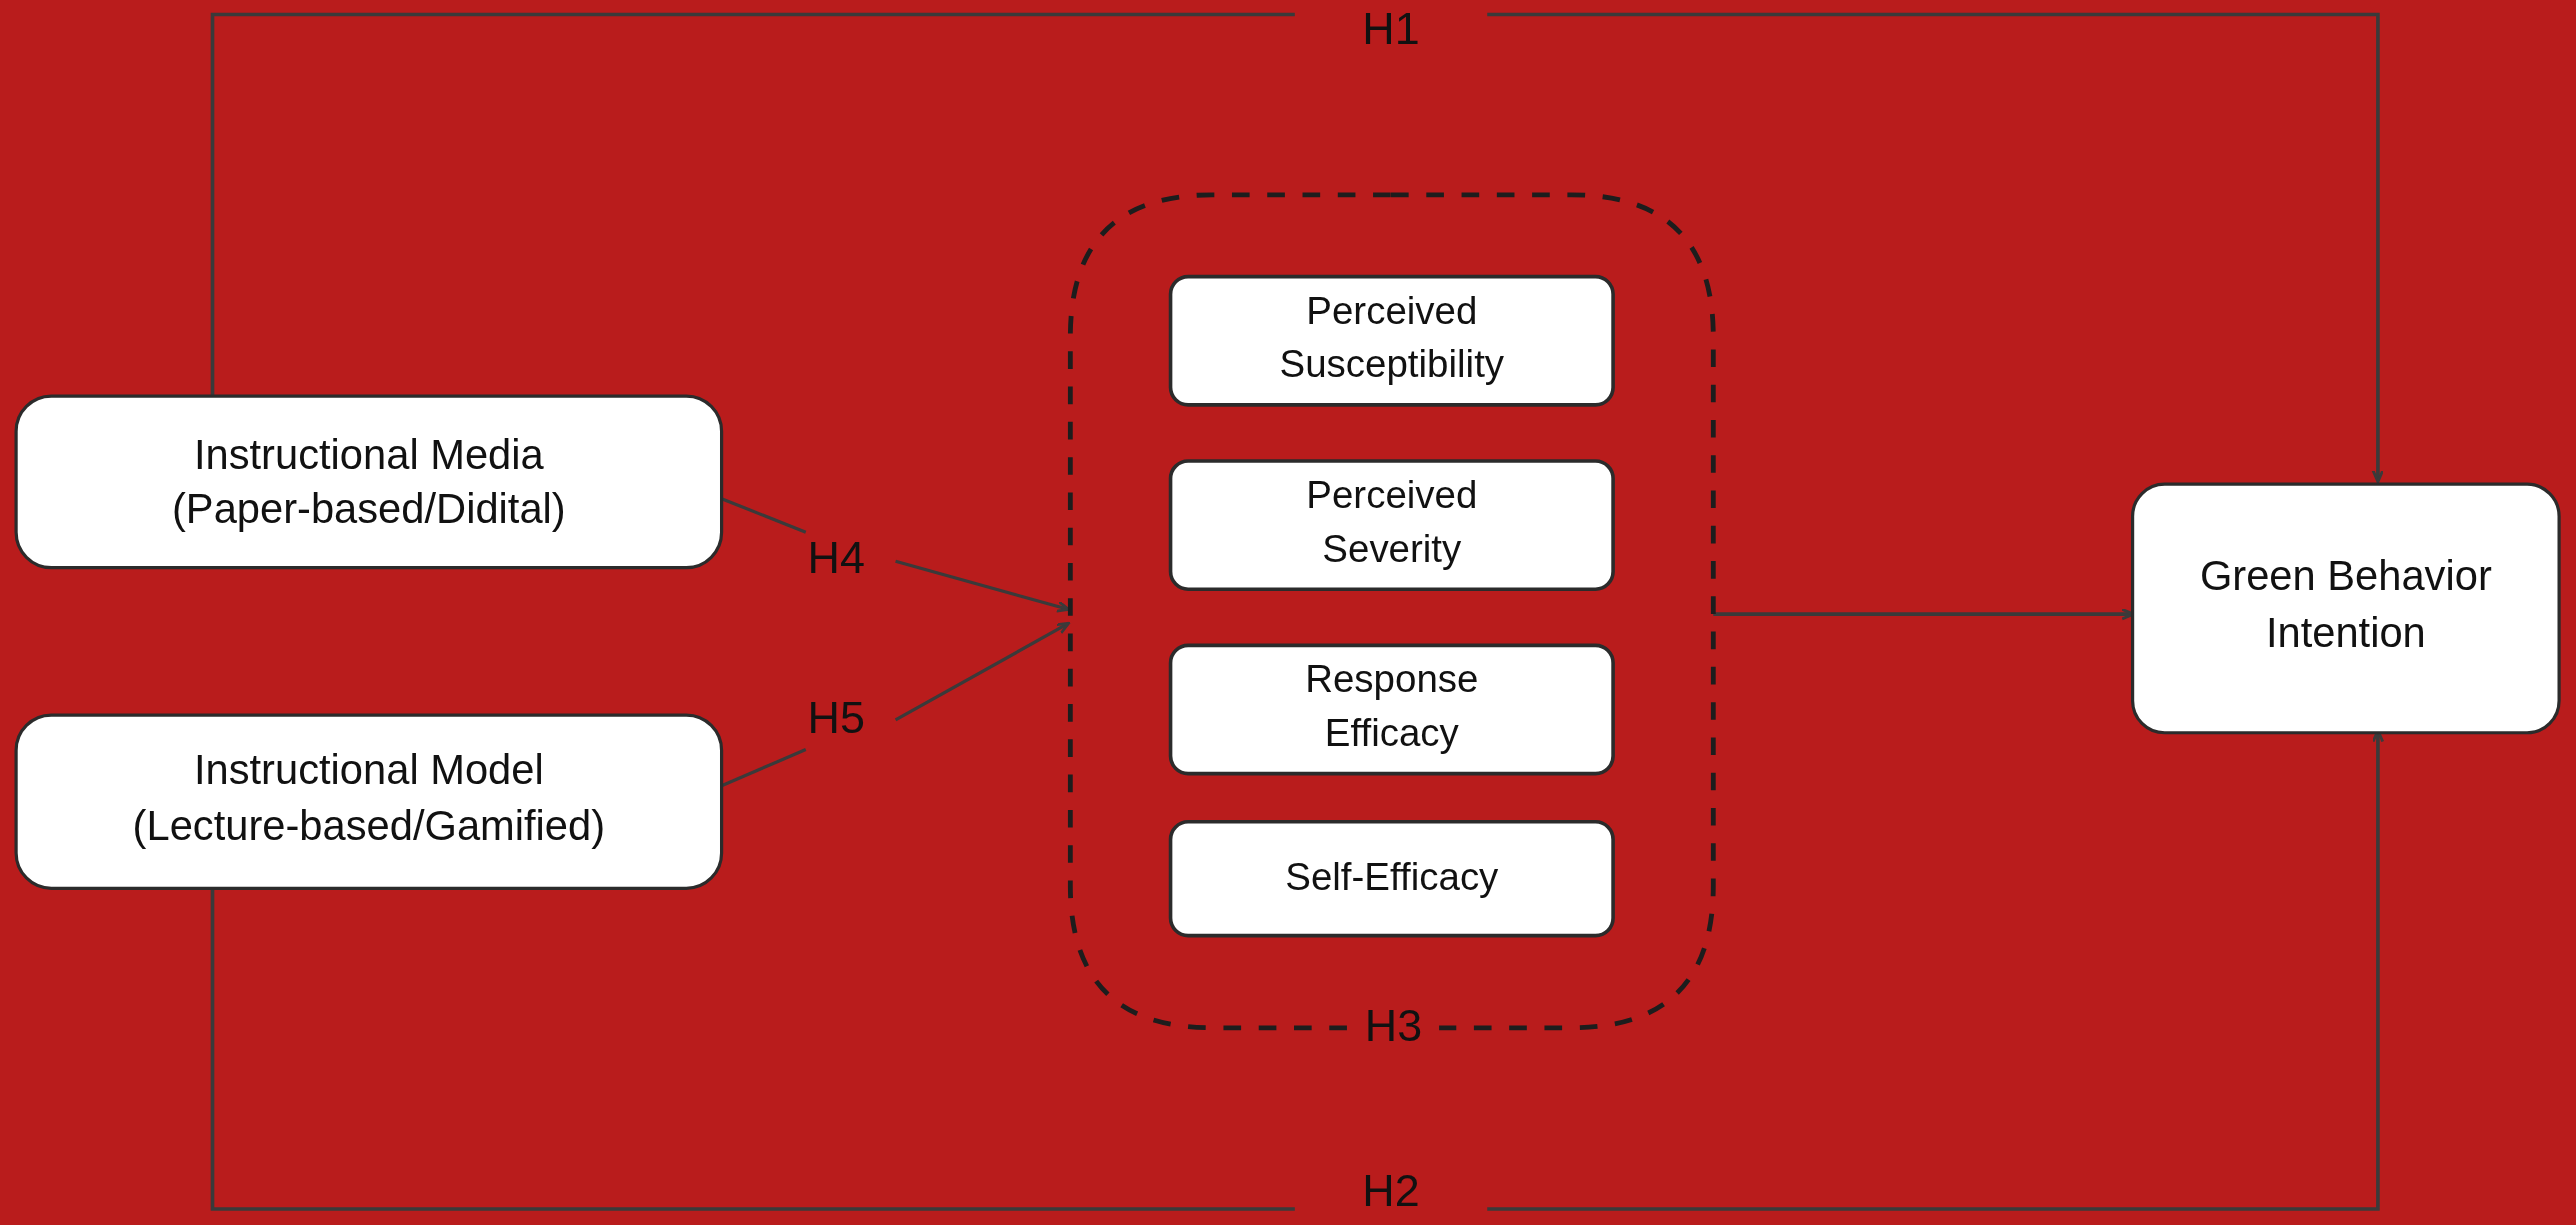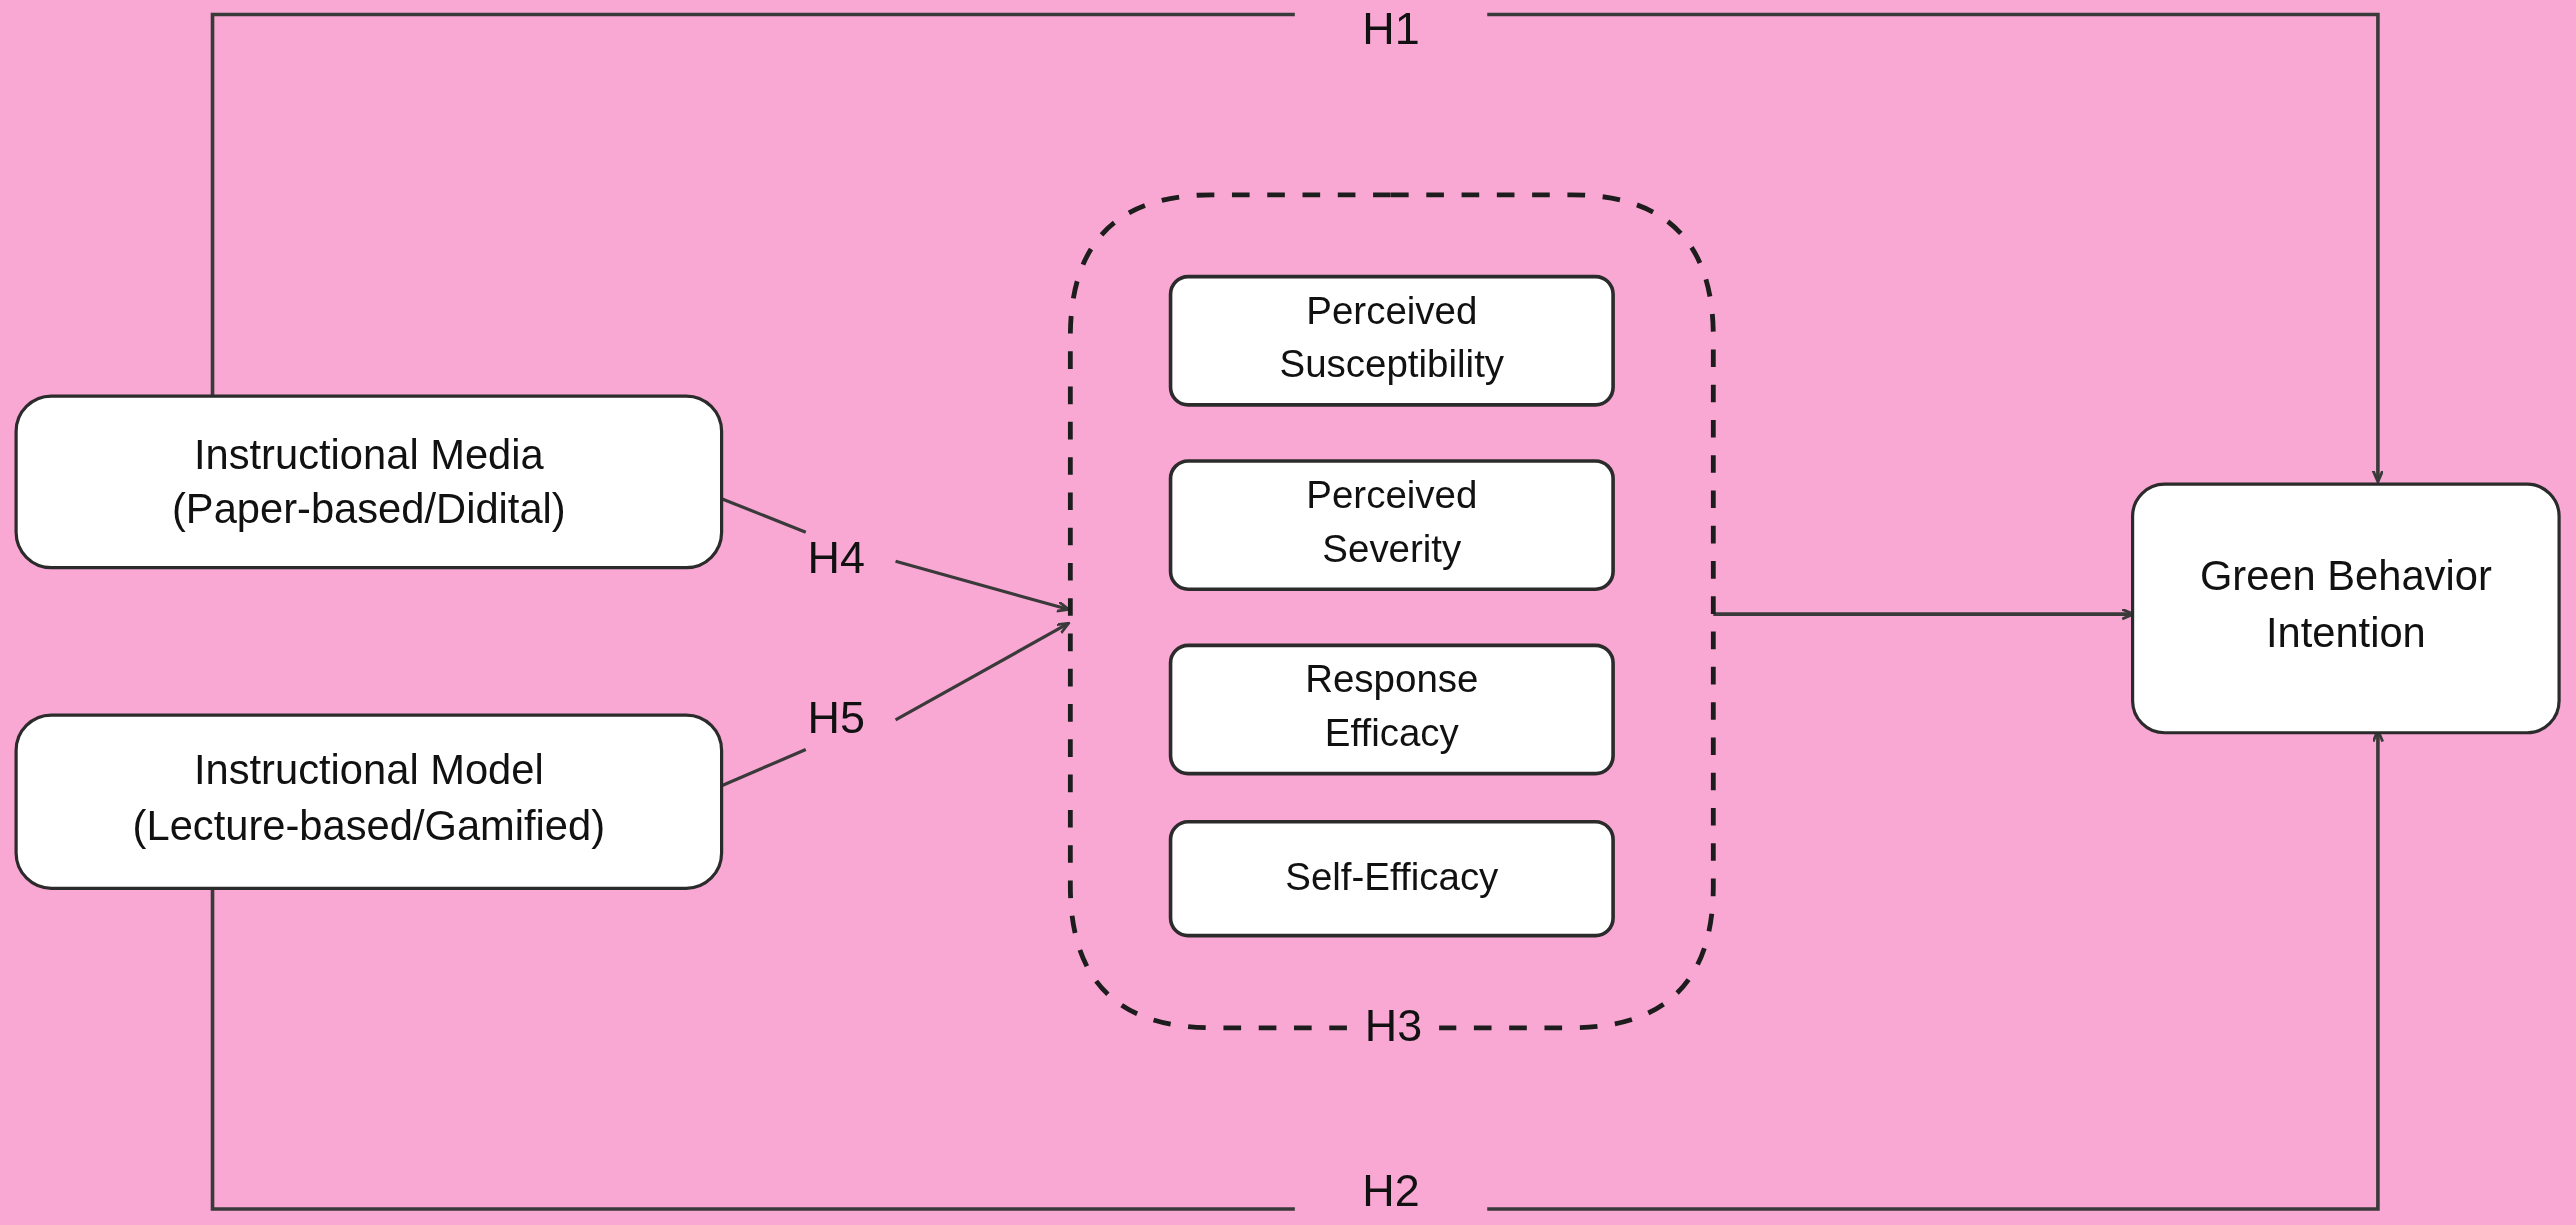--- a/index.html
+++ b/index.html
@@ -7,21 +7,21 @@
     padding: 0;
     background: #ffffff;
   }
   body {
     font-family: "Liberation Sans", sans-serif;
   }
   #diagram-root {
     position: relative;
     width: 2576px;
     height: 1225px;
-    background: #f9a8d4;
+    background: #b91c1c;
     overflow: hidden;
   }
   svg.canvas {
     position: absolute;
     top: 0;
     left: 0;
     width: 2576px;
     height: 1225px;
     display: block;
   }

